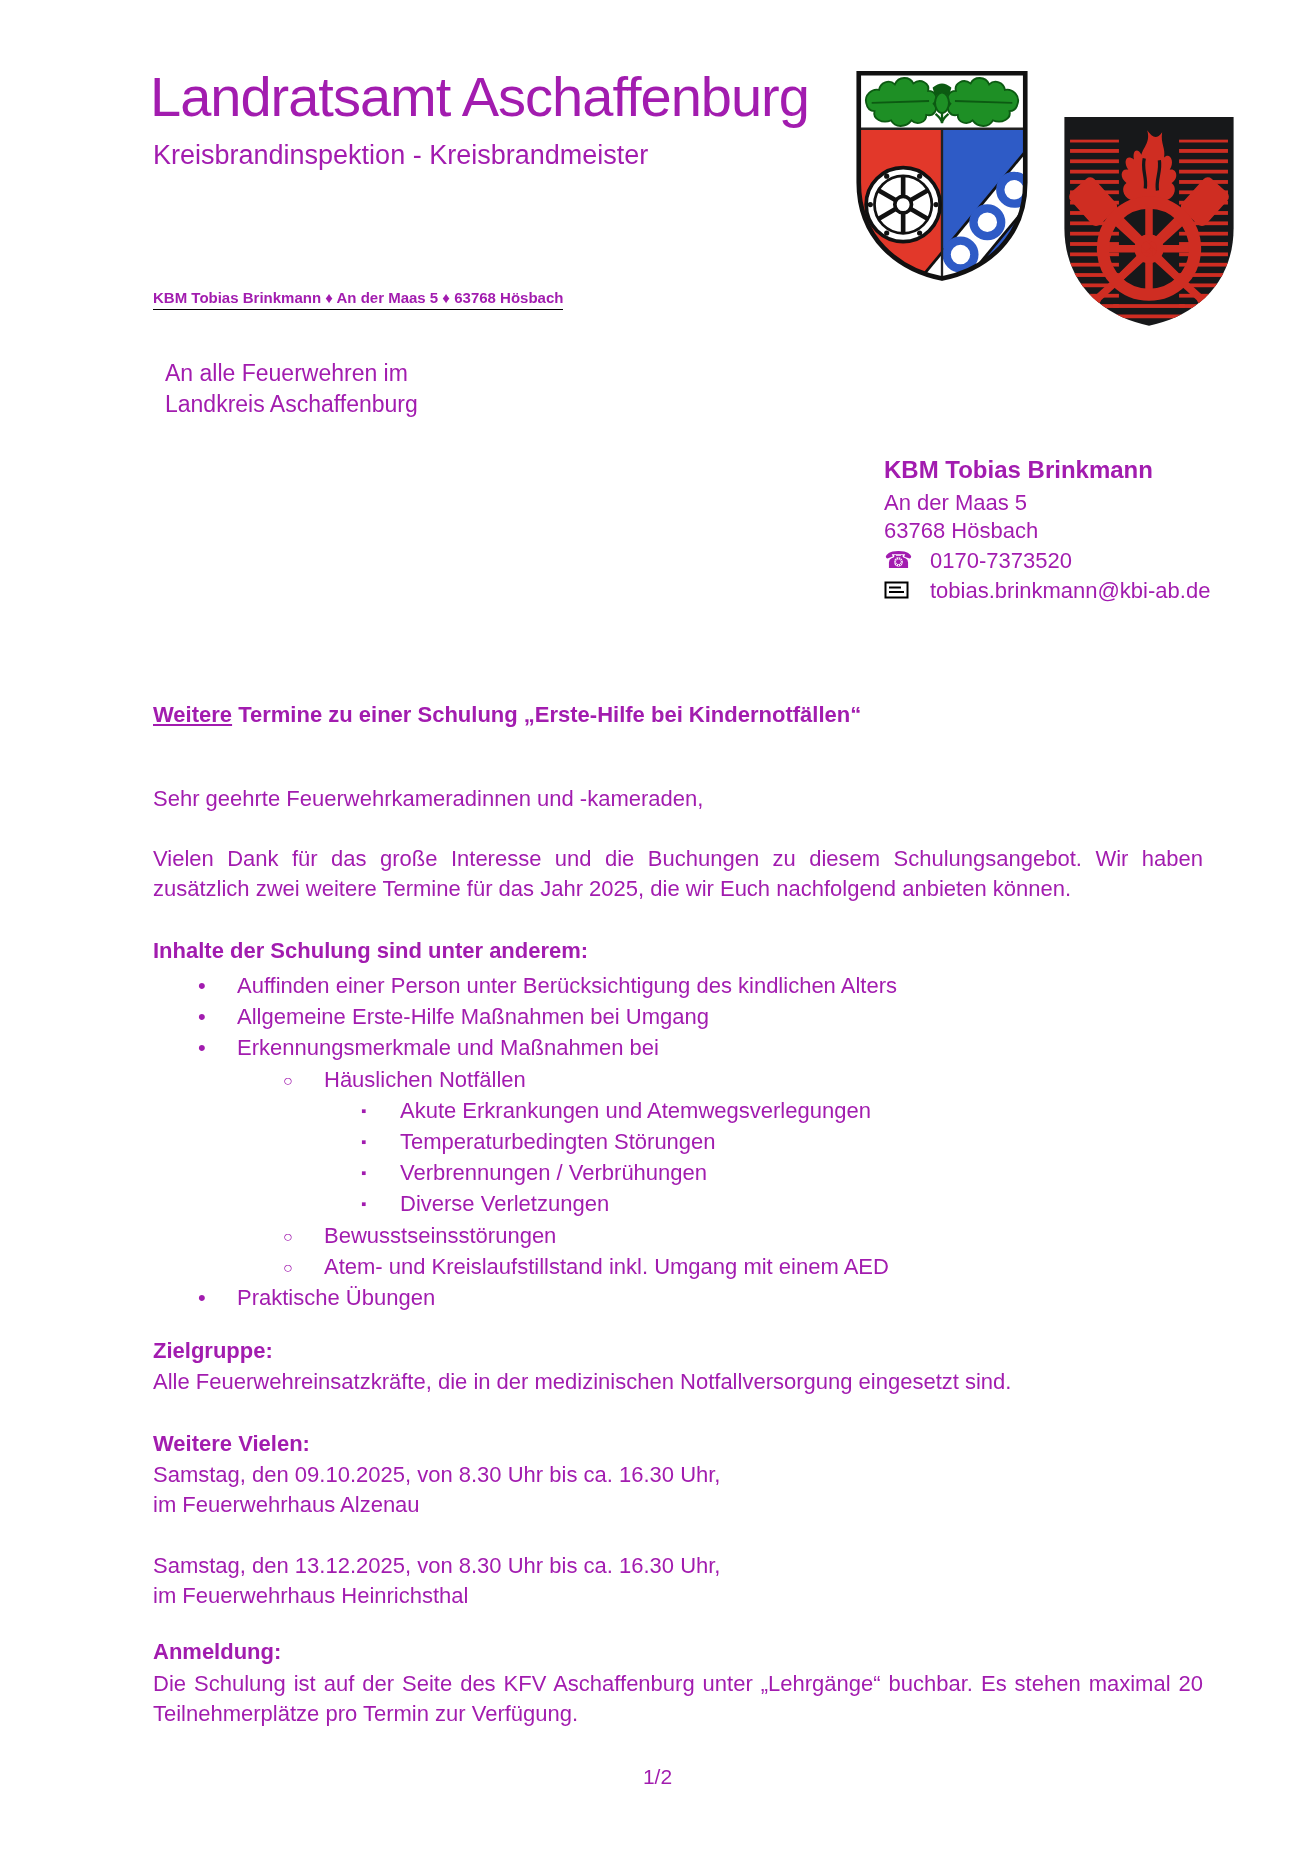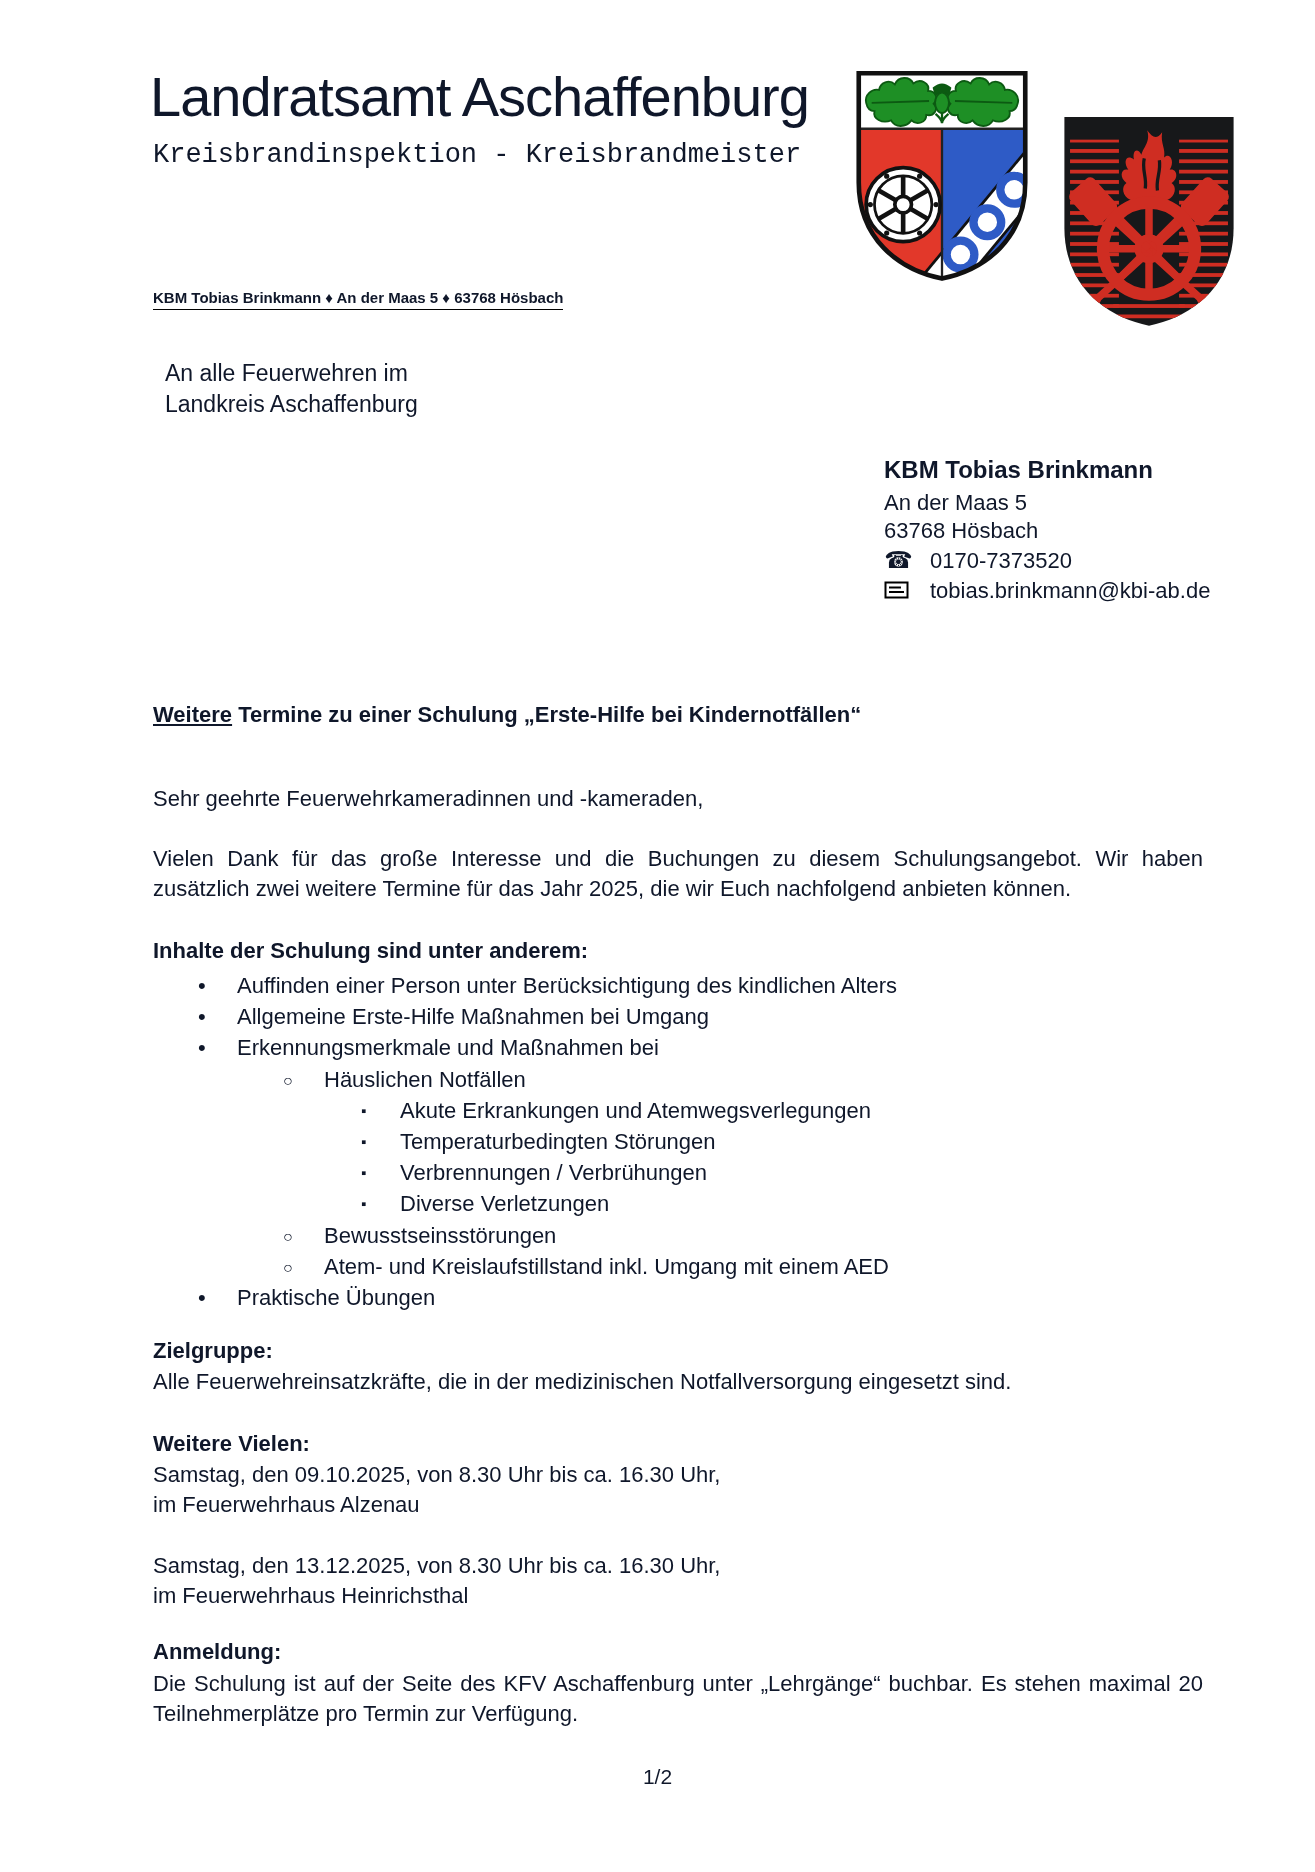--- a/index.html
+++ b/index.html
@@ -1,23 +1,23 @@
 <!DOCTYPE html>
 <html lang="de"><head>
 <meta charset="utf-8">
 <style>
   html,body{margin:0;padding:0;background:#fff;}
   .page{
     position:relative;width:1315px;height:1872px;background:#ffffff;
-    font-family:"Liberation Sans","DejaVu Sans",sans-serif;color:#0f172a;
+    font-family:"Liberation Sans","DejaVu Sans",sans-serif;color:#a21caf;
     overflow:hidden;margin:0 auto;
   }
   .abs{position:absolute;}
   .title{left:150px;top:64px;font-size:56px;letter-spacing:-1px;font-weight:400;white-space:nowrap;}
-  .sub1{left:153px;top:140px;font-size:27px;white-space:nowrap;font-family:Liberation Mono, monospace;}
+  .sub1{left:153px;top:140px;font-size:27px;white-space:nowrap;}
   .sub2{left:153px;top:189px;font-size:27px;white-space:nowrap;}
   .crest1{left:849px;top:64px;width:186px;height:222px;}
   .crest2{left:1055px;top:106px;width:188px;height:229px;}
   .sender{left:153px;top:289px;font-size:15px;font-weight:700;white-space:nowrap;
           border-bottom:1.5px solid #000;padding-bottom:3px;}
   .recipient{left:165px;top:358px;font-size:23px;line-height:31px;}
   .contact{left:884px;top:420px;font-size:22px;line-height:28px;margin-top:36px;}
   .contact .cname{font-size:24px;font-weight:700;margin-bottom:5px;}
   .contact .crow{display:flex;align-items:flex-start;margin-top:2px;}
   .contact .cicon{width:46px;flex:0 0 46px;font-size:23px;line-height:26px;}

